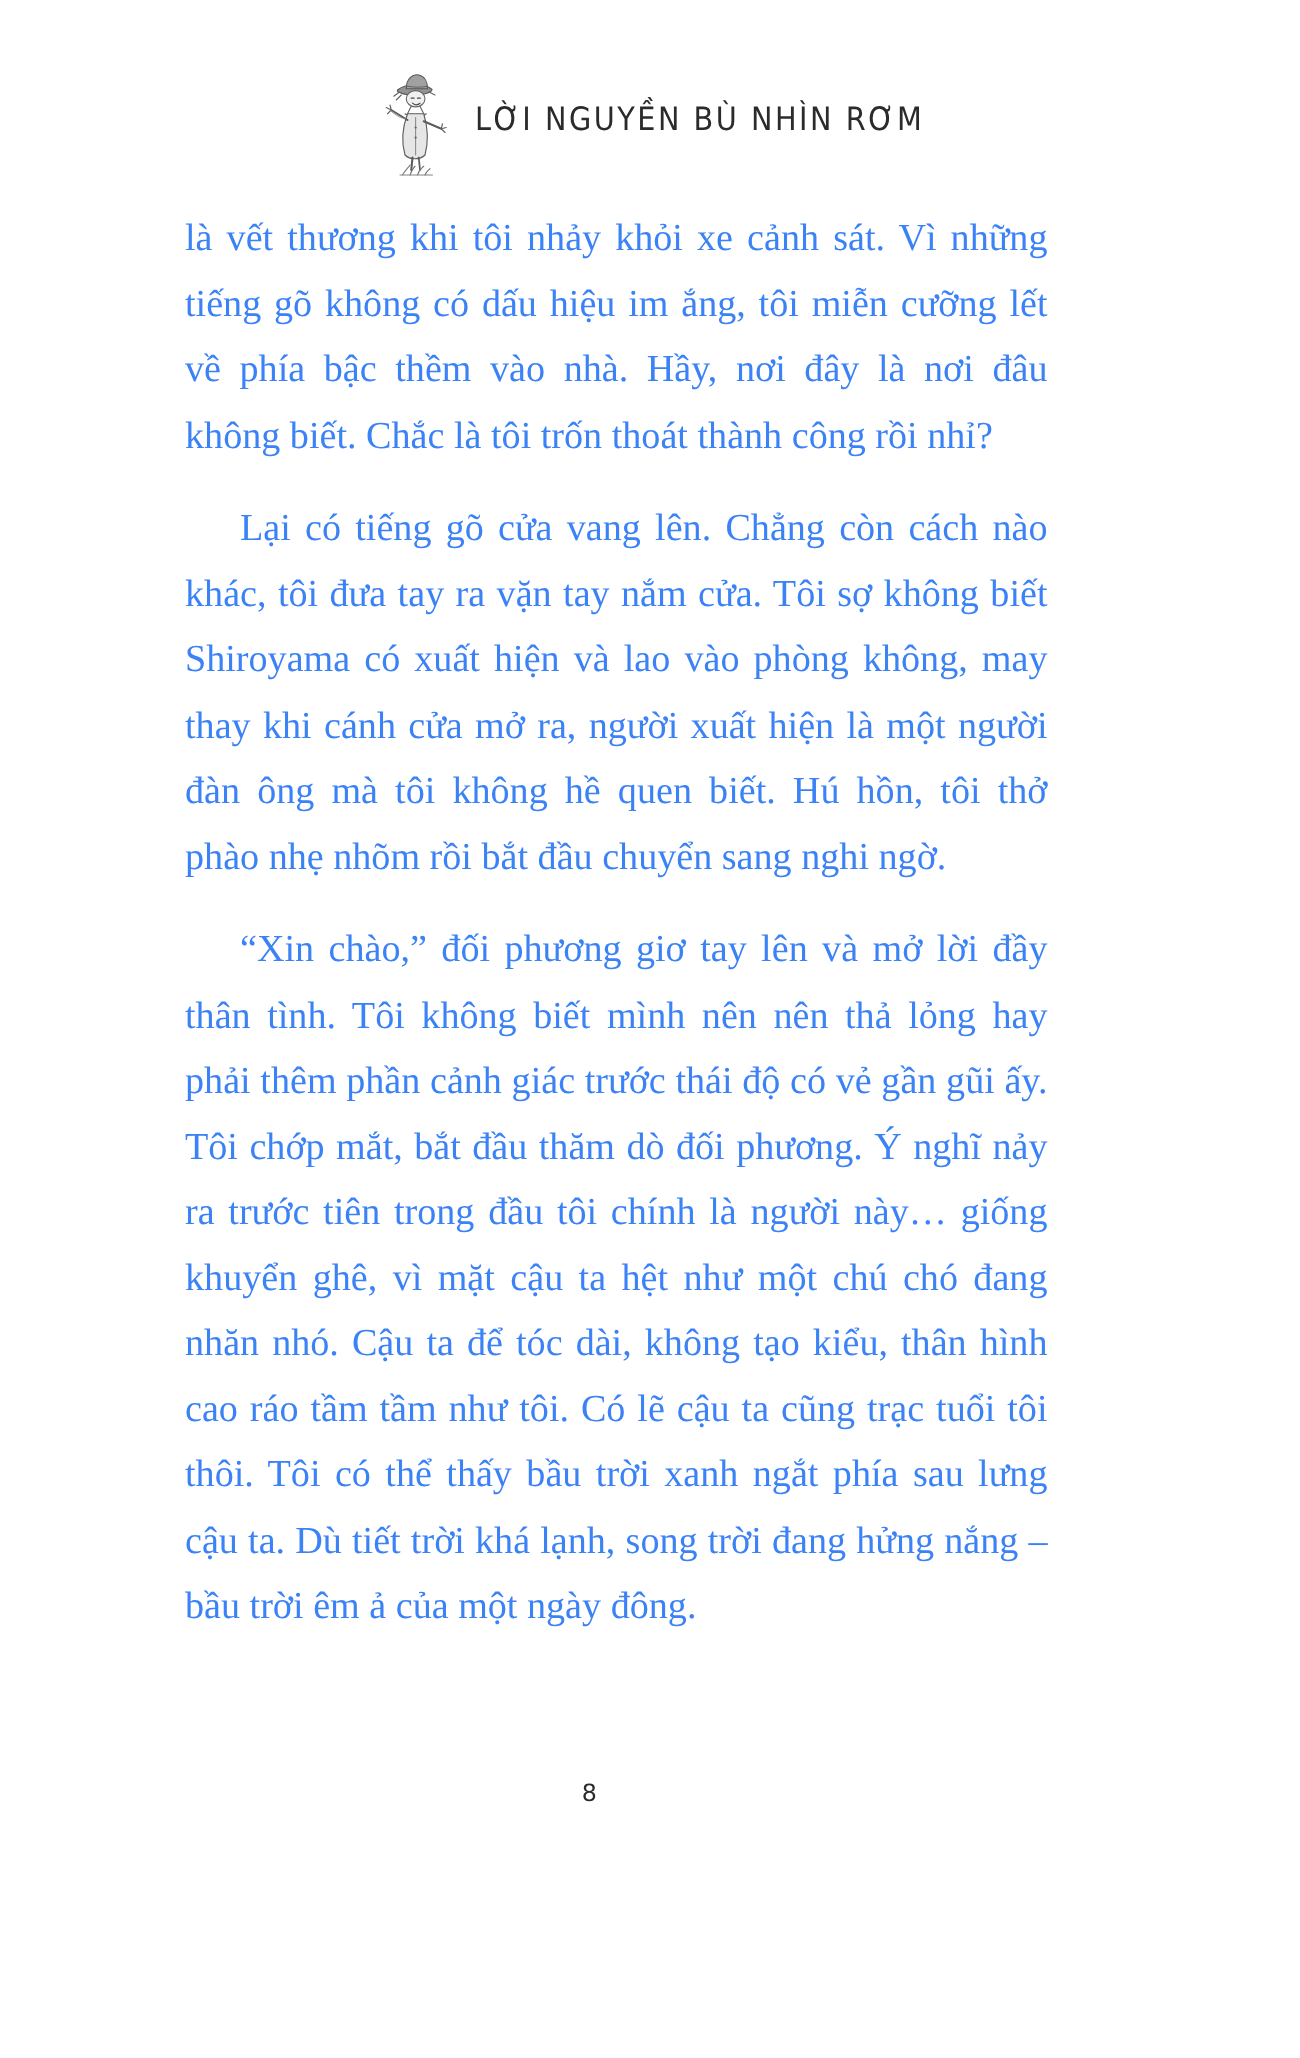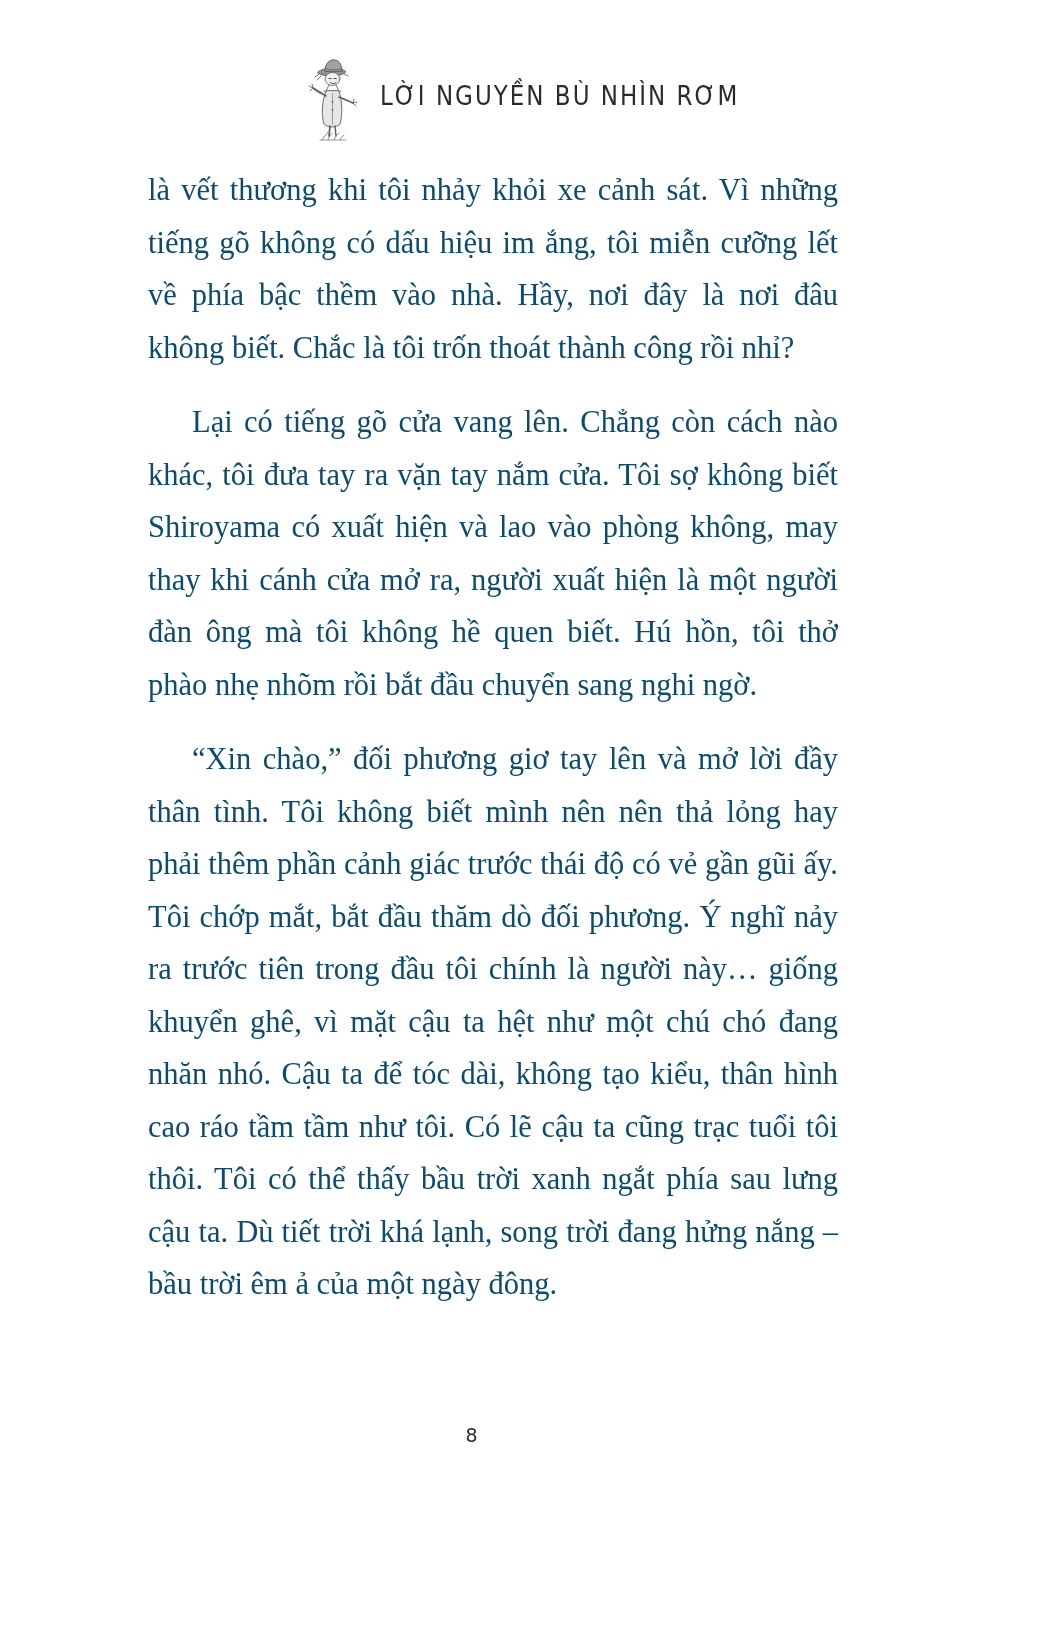--- a/index.html
+++ b/index.html
@@ -48,21 +48,21 @@
   .textblock {
     position: absolute;
     left: 148px;
     top: 164px;
     width: 690px;
   }
   .textblock p {
     margin: 0 0 22px 0;
     font-size: 30.5px;
     line-height: 52.5px;
-    color: #0c4a6e;
+    color: #3b82f6;
     text-align: justify;
     text-justify: inter-word;
     text-indent: 44px;
     hyphens: none;
   }
   .textblock p.no-indent {
     text-indent: 0;
   }
 
   

